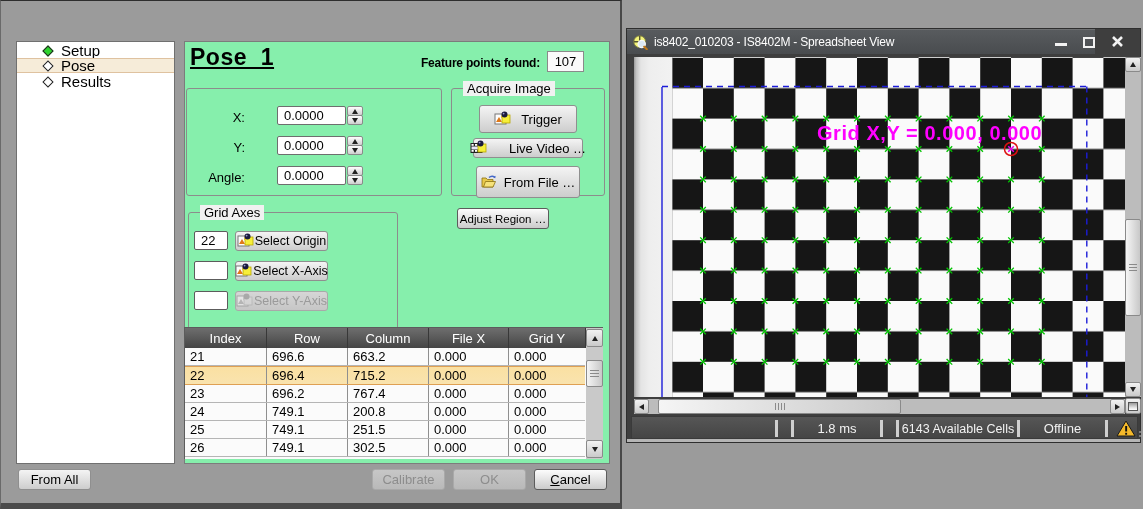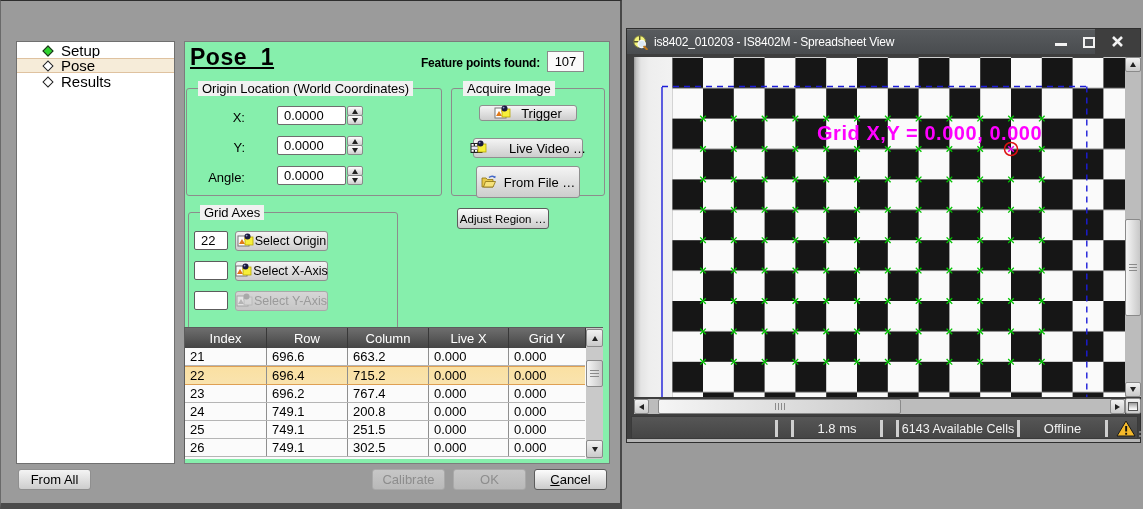--- a/index.html
+++ b/index.html
@@ -61,21 +61,20 @@
         <div class="lbl">Results</div>
       </div>
   </div>
 
   <div id="panel" class="abs">
     <div class="abs" style="left:5px;top:2px;font-size:23px;font-weight:bold;text-decoration:underline;letter-spacing:0.5px">Pose&nbsp;&nbsp;1</div>
     <div class="abs" style="right:69px;top:14px;font-weight:bold;white-space:nowrap;font-size:12px;letter-spacing:-0.2px">Feature points found:</div>
     <div class="abs" style="left:362px;top:9px;width:37px;height:21px;background:#fafafa;border:1px solid #8a8a8a;display:flex;align-items:center;justify-content:center">107</div>
 
     <div class="grp" style="left:1px;top:46px;width:256px;height:108px">
-        <span>Origin Location (World Coordinates)</span>
       <div class="flabel" style="left:10px;top:21px;width:48px">X:</div>
       <div class="field" style="left:90px;top:17px;width:69px;height:19px">0.0000</div>
       <div class="spin" style="left:160px;top:17px">
           <div class="sb" style="top:0">
             <div class="tri-u"></div>
           </div>
           <div class="sb" style="top:9px">
             <div class="tri-d"></div>
           </div>
         </div>
@@ -96,21 +95,21 @@
             <div class="tri-u"></div>
           </div>
           <div class="sb" style="top:9px">
             <div class="tri-d"></div>
           </div>
         </div>
     </div>
 
     <div class="grp" style="left:266px;top:46px;width:154px;height:108px">
         <span>Acquire Image</span>
-      <div class="btn" style="left:27px;top:16px;width:98px;height:16px">
+      <div class="btn" style="left:27px;top:16px;width:98px;height:28px">
         <svg class="bicon" viewBox="0 0 17 16" style="margin-right:2px">
           <rect x="1" y="3" width="11" height="10" fill="#fdfdfd" stroke="#777" stroke-width="1"></rect>
           <path d="M2 11 L5 6 L8 11 Z" fill="#e07818"></path>
           <circle cx="8.6" cy="6" r="1.4" fill="#f0b000"></circle>
           <rect x="8" y="4" width="8" height="8" fill="#f6ef3a" stroke="#b8a800" stroke-width="0.8"></rect>
           <circle cx="10.5" cy="3.5" r="3" fill="#1a1a3e"></circle>
           <circle cx="9.6" cy="2.6" r="0.9" fill="#9a9ac8"></circle>
         </svg>
           <span style="margin-left:8px">Trigger</span>
         </div>
@@ -174,21 +173,21 @@
           <rect x="8" y="4" width="8" height="8" fill="#ddd" stroke="#999" stroke-width="0.8"></rect>
           <circle cx="10.5" cy="3.5" r="3" fill="#777"></circle>
         </svg>Select Y-Axis</div>
     </div>
   </div>
 
   <div id="tbl" class="abs">
     <div class="th" style="left:0;width:82px">Index</div>
     <div class="th" style="left:82px;width:81px">Row</div>
     <div class="th" style="left:163px;width:81px">Column</div>
-    <div class="th" style="left:244px;width:80px">Live X</div>
+    <div class="th" style="left:244px;width:80px">File X</div>
     <div class="th" style="left:324px;width:77px">Grid Y</div>
     <div class="tr" style="top:20px">
         <div class="td" style="left:0;width:82px">21</div>
         <div class="td" style="left:82px;width:81px">696.6</div>
         <div class="td" style="left:163px;width:81px">663.2</div>
         <div class="td" style="left:244px;width:80px">0.000</div>
         <div class="td" style="left:324px;width:77px;border-right:none">0.000</div>
       </div>
     <div class="tr hi" style="top:38px">
         <div class="td" style="left:0;width:82px">22</div>

